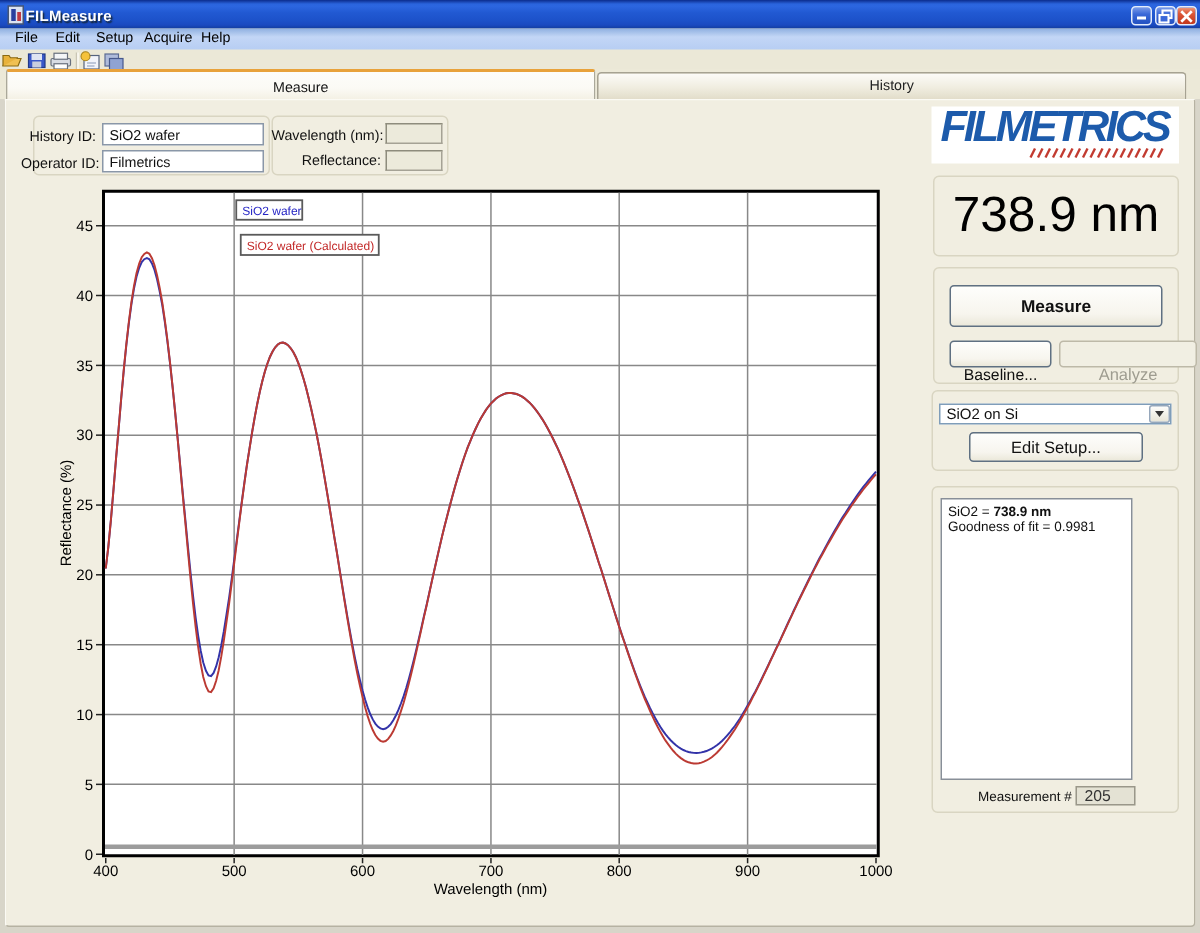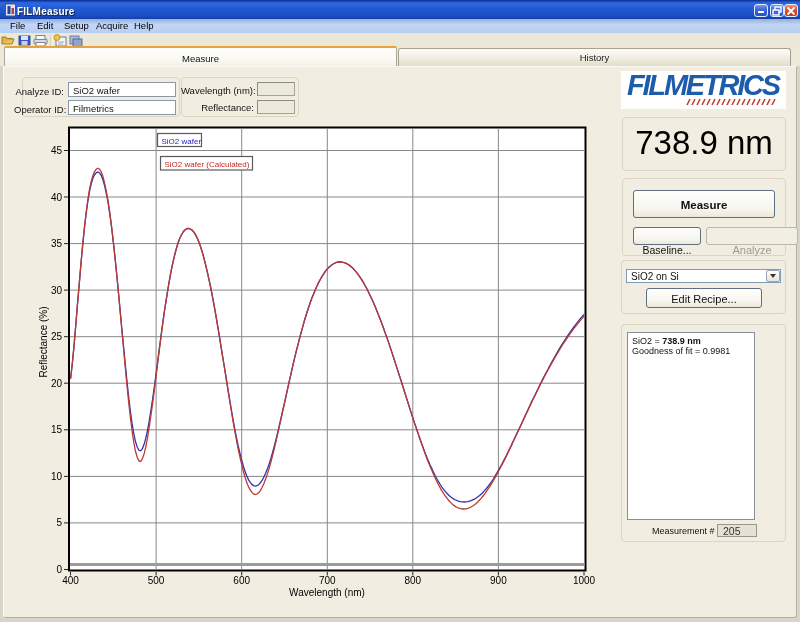--- a/index.html
+++ b/index.html
@@ -110,21 +110,21 @@
   <path d="M58 9 L64 9 M58 11 L63 11" stroke="#8898b8" stroke-width="0.8"></path>
 
   <rect x="70" y="3" width="9" height="8" fill="#aebbdb" stroke="#5a6a92" stroke-width="0.8"></rect>
   <rect x="73" y="6" width="9" height="8" fill="#8fa3d2" stroke="#46588c" stroke-width="0.8"></rect>
 </svg>
 <div id="tab-measure" class="abs">Measure</div>
 <div id="tab-history" class="abs">History</div>
 <div id="panel" class="abs"></div>
 
 <div class="grp" style="left:22px;top:77px;width:158px;height:40px"></div>
-<div class="lbl" style="left:14px;top:86px;width:50px;text-align:right">Analyze ID:</div>
+<div class="lbl" style="left:14px;top:86px;width:50px;text-align:right">History ID:</div>
 <div class="tfield" style="left:68px;top:82px;width:108px;height:15px">SiO2 wafer</div>
 <div class="lbl" style="left:14px;top:104px;width:50px;text-align:right">Operator ID:</div>
 <div class="tfield" style="left:68px;top:100px;width:108px;height:15px">Filmetrics</div>
 
 <div class="grp" style="left:181px;top:77px;width:118px;height:40px"></div>
 <div class="lbl" style="left:181px;top:85px;width:73px;text-align:right">Wavelength (nm):</div>
 <div class="dfield" style="left:257px;top:82px;width:38px;height:14px"></div>
 <div class="lbl" style="left:181px;top:102px;width:73px;text-align:right">Reflectance:</div>
 <div class="dfield" style="left:257px;top:100px;width:38px;height:14px"></div>
 
@@ -155,21 +155,21 @@
 <div id="nm-box" class="grp"></div>
 <div id="nm-text" class="abs">738.9 nm</div>
 <div id="btn-grp" class="grp"></div>
 <div id="btn-measure" class="xpbtn">Measure</div>
 <div id="btn-baseline" class="xpbtn">Baseline...</div>
 <div id="btn-analyze" class="xpbtn">Analyze</div>
 <div id="rec-grp" class="grp"></div>
 <div id="combo" class="abs">SiO2 on Si</div>
 <div id="combo-btn" class="abs"></div>
 <div id="combo-arrow" class="abs"></div>
-<div id="btn-recipe" class="xpbtn">Edit Recipe...</div>
+<div id="btn-recipe" class="xpbtn">Edit Setup...</div>
 <div id="res-grp" class="grp"></div>
 <div id="res-list" class="abs">SiO2 = <b>738.9 nm</b><br>Goodness of fit = 0.9981</div>
 <div id="meas-lbl" class="abs">Measurement #</div>
 <div id="meas-field" class="abs">205</div>
 
 <svg id="chart" class="abs" style="left:0;top:0" width="800" height="622" viewBox="0 0 800 622">
   <rect x="69" y="127.5" width="516.5" height="443" fill="#ffffff" stroke="#000" stroke-width="2"></rect>
   <g stroke="#888888" stroke-width="1">
     <line x1="156.1" y1="128.5" x2="156.1" y2="570"></line>
     <line x1="241.7" y1="128.5" x2="241.7" y2="570"></line>

